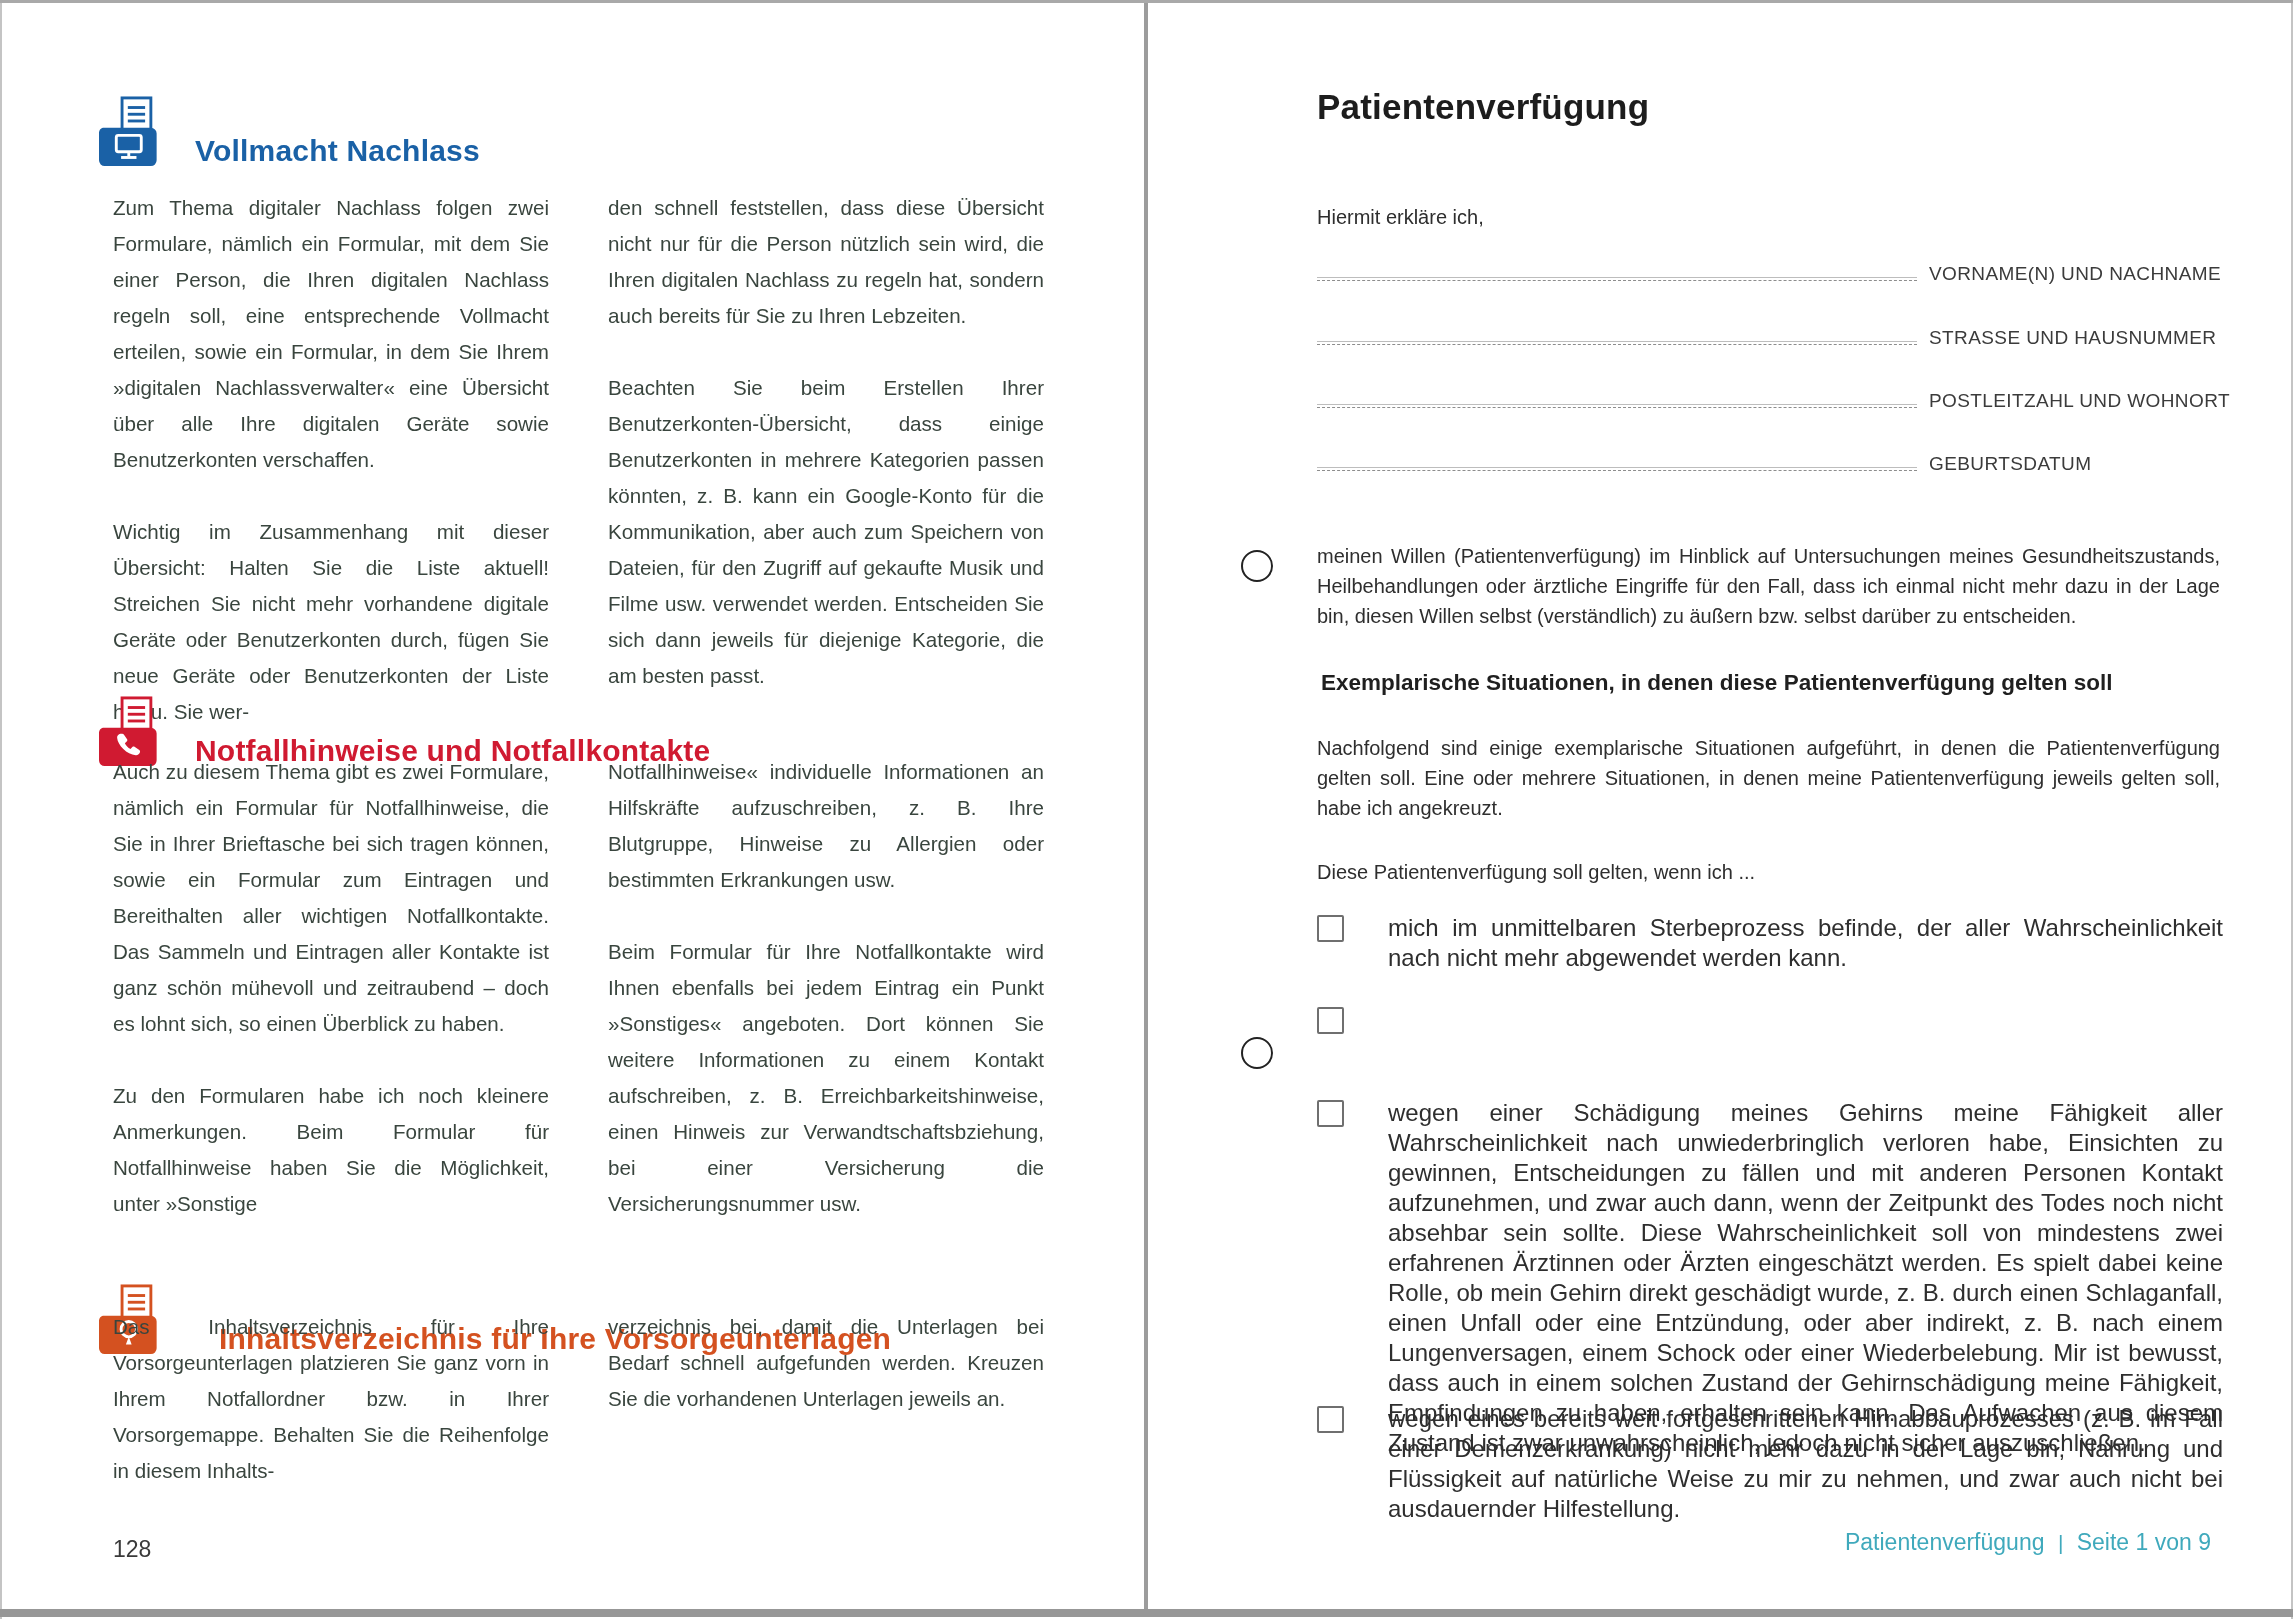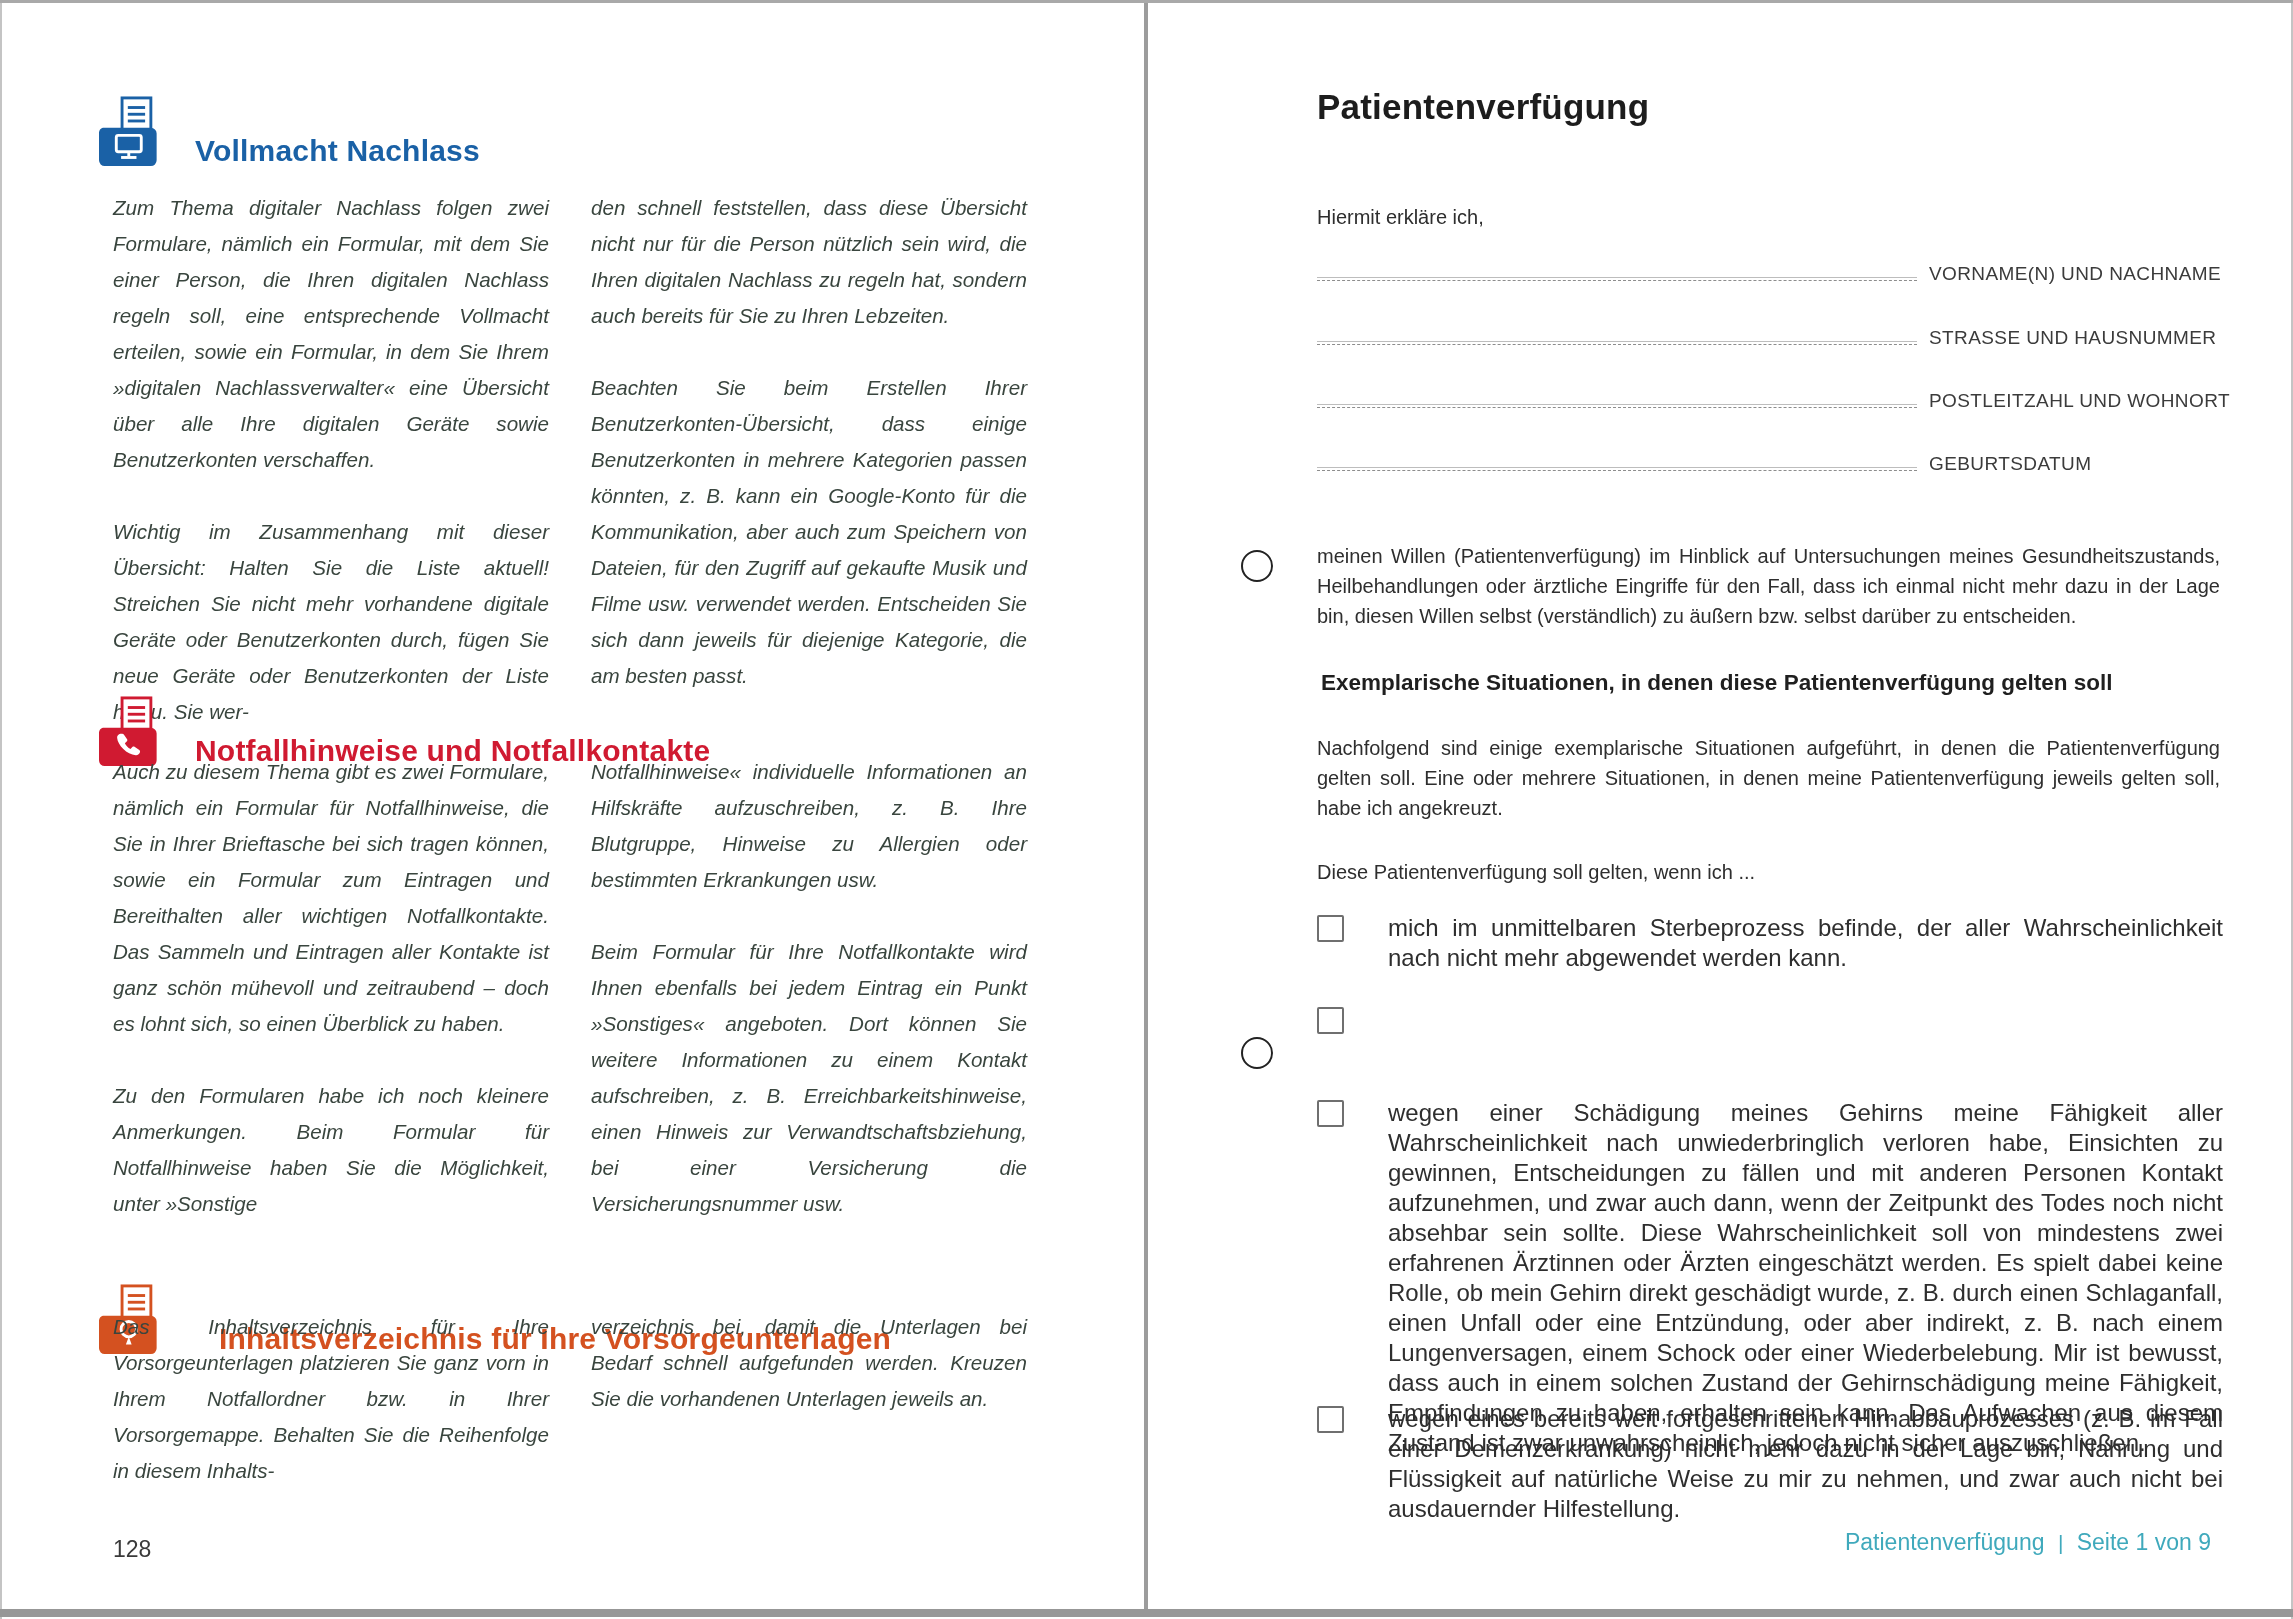--- a/index.html
+++ b/index.html
@@ -15,21 +15,21 @@
   .page-divider{position:absolute;left:1144px;top:0;width:3.8px;height:1606px;background:#9c9c9c;}
 
   
   .sec-head{position:absolute;display:flex;align-items:flex-end;}
   .sec-icon{width:73px;height:75px;flex:0 0 73px;}
   .sec-title{margin:0 0 1.9px 23px;font-size:30px;font-weight:bold;letter-spacing:0.2px;}
   .sec-title.blue{color:#1a61a6;}
   .sec-title.red{color:#d01a31;}
   .sec-title.orange{color:#d45120;}
 
-  .cols{position:absolute;display:flex;gap:42px;width:915px;font-style:italic;}
+  .cols{position:absolute;display:flex;gap:59px;width:915px;}
   .col{width:436px;flex:0 0 436px;
        font-size:20.6px;line-height:36px;color:#39453e;text-align:justify;}
   .col p{margin:0 0 36px 0;}
   .col p:last-child{margin-bottom:0;}
 
   .page-number{position:absolute;left:113px;top:1533px;font-size:23px;color:#3a3a3a;}
 
   
   .rp-title{position:absolute;left:1317px;top:84px;margin:0;font-size:35px;font-weight:bold;color:#1d1d1d;letter-spacing:0.2px;}
   .rp-intro{position:absolute;left:1317px;top:203px;font-size:20px;color:#2e2e2e;}

